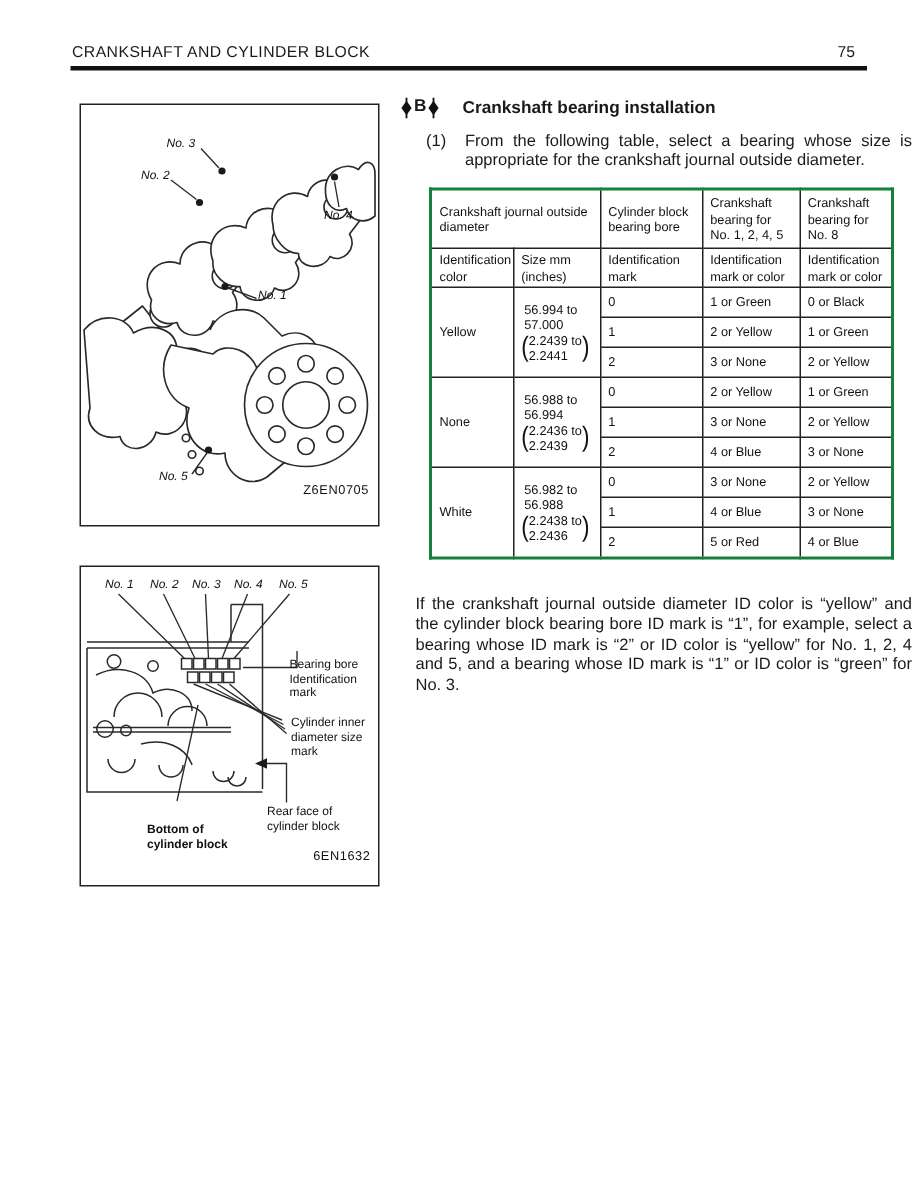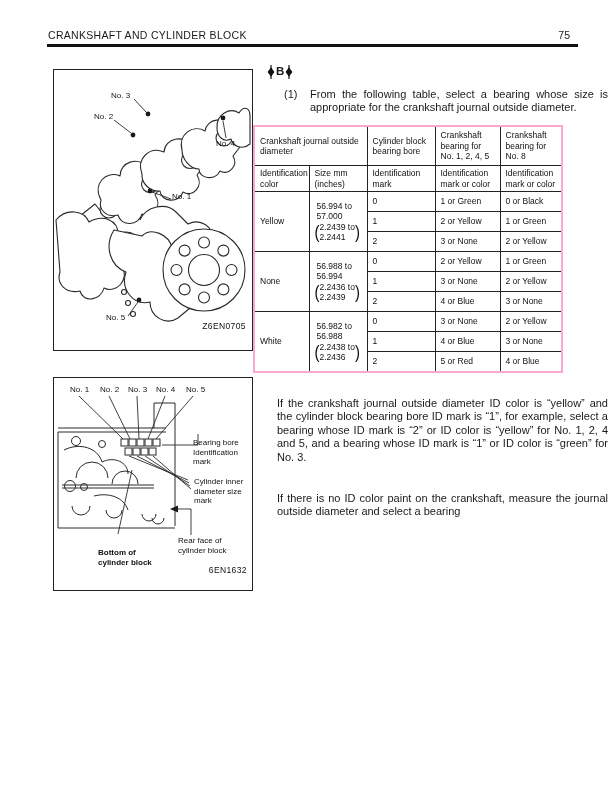--- a/index.html
+++ b/index.html
@@ -10,41 +10,41 @@
   
   .header-title{position:absolute;left:48px;top:29px;font-size:10.5px;letter-spacing:.3px;}
   .page-number{position:absolute;left:540px;top:29px;width:30px;text-align:right;font-size:10.5px;}
   .header-rule{position:absolute;left:47px;top:44px;width:531px;height:3px;background:#111;}
 
   
   .figbox{position:absolute;border:1.6px solid #222;background:#fff;}
   #fig-top{left:53px;top:69px;width:198px;height:280px;}
   #fig-bottom{left:53px;top:377px;width:198px;height:212px;}
   .figbox svg{position:absolute;left:0;top:0;}
-  .fig-label{position:absolute;font-size:8px;white-space:nowrap;color:#111;}
+  .fig-label{position:absolute;font-size:8px;white-space:nowrap;color:#111;font-style:italic;}
   .fig-label-wrap{position:absolute;font-size:8px;line-height:1.2;color:#111;}
   .fig-code{position:absolute;font-size:8.5px;letter-spacing:.4px;color:#111;}
 
   
   .section-heading{position:absolute;left:267px;top:65px;display:flex;align-items:center;}
   .marker{display:inline-flex;align-items:center;font-weight:bold;font-size:11.5px;line-height:1;}
   .marker svg{display:block;}
   .marker .letter{margin:0 1px;}
   .section-title{font-weight:bold;font-size:11.5px;margin-left:15px;}
 
   .step{position:absolute;left:284px;top:88px;width:324px;display:flex;}
   .step-num{font-size:11px;flex:0 0 26px;}
   .step-text{font-size:11px;line-height:13.4px;text-align:justify;width:298px;}
 
   
   table.bearing{
-    position:absolute;left:253px;top:125px;width:308px;
+    position:absolute;left:286px;top:125px;width:308px;
     border-collapse:collapse;table-layout:fixed;
     font-size:8.5px;line-height:1.22;background:#fff;
-    border:2px solid #f9a8d4;
+    border:2px solid #15803d;
   }
   table.bearing th,table.bearing td{
     border:1px solid #222;font-weight:normal;text-align:left;
     padding:2px 3px 2px 5px;vertical-align:middle;color:#111;
   }
   table.bearing thead tr.h1 th{height:34px;}
   table.bearing thead tr.h2 th{height:21px;}
   table.bearing tbody td{height:15px;}
   .size-cell{vertical-align:middle;margin-left:12px;}
   .mmline{padding-left:2px;}
@@ -195,20 +195,21 @@
       <svg width="8" height="14" viewBox="0 0 8 14">
         <line x1="4" y1="0" x2="4" y2="14" stroke="#111" stroke-width="1.2"></line>
         <path d="M4,2.2 L7.4,7 L4,11.8 L0.6,7 Z" fill="#111"></path>
       </svg>
       <span class="letter">B</span>
       <svg width="8" height="14" viewBox="0 0 8 14">
         <line x1="4" y1="0" x2="4" y2="14" stroke="#111" stroke-width="1.2"></line>
         <path d="M4,2.2 L7.4,7 L4,11.8 L0.6,7 Z" fill="#111"></path>
       </svg>
     </span>
+    <span class="section-title">Crankshaft bearing installation</span>
   </div>
 
   <div class="step">
     <span class="step-num">(1)</span>
     <span class="step-text">From the following table, select a bearing whose size is appropriate for the crankshaft journal outside diameter.</span>
   </div>
 
   <table class="bearing">
     <colgroup>
       <col style="width:55px">
@@ -317,15 +318,14 @@
       </tr>
       <tr>
         <td>2</td>
         <td>5 or Red</td>
         <td>4 or Blue</td>
       </tr>
     </tbody>
   </table>
 
   <div class="para" id="para1">If the crankshaft journal outside diameter ID color is “yellow” and the cylinder block bearing bore ID mark is “1”, for example, select a bearing whose ID mark is “2” or ID color is “yellow” for No. 1, 2, 4 and 5, and a bearing whose ID mark is “1” or ID color is “green” for No. 3.</div>
-  <div class="para" id="para2">If there is no ID color paint on the crankshaft, measure the journal outside diameter and select a bearing</div>
 
 </div>
 
 </body></html>

